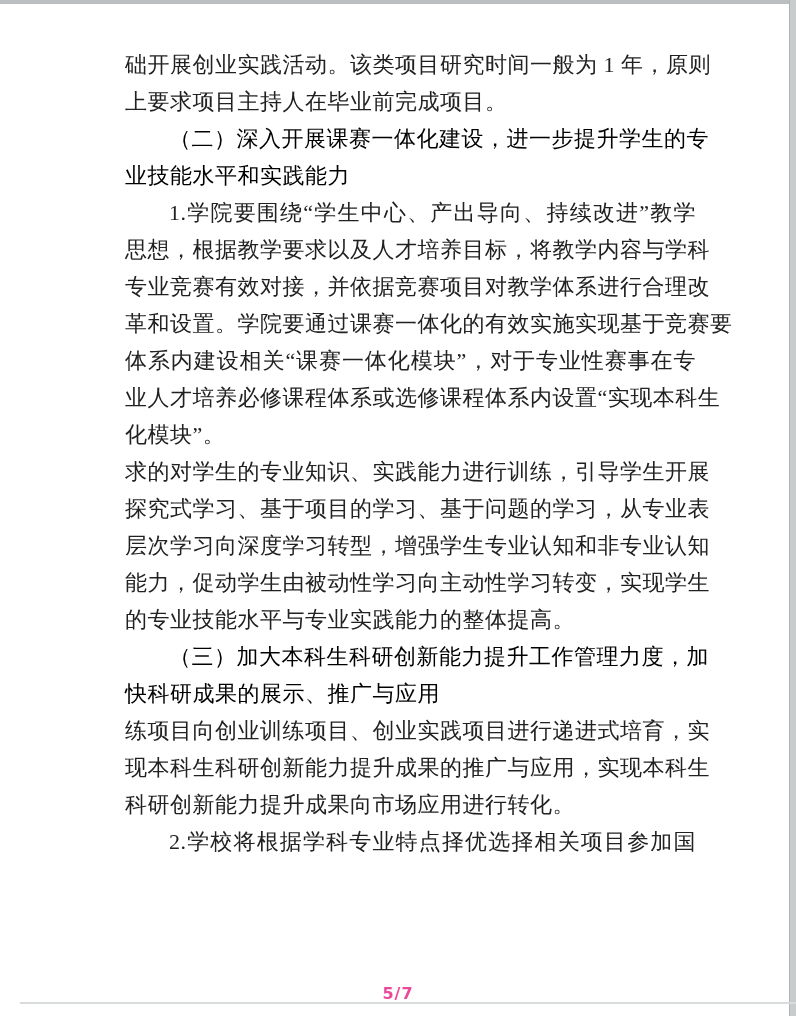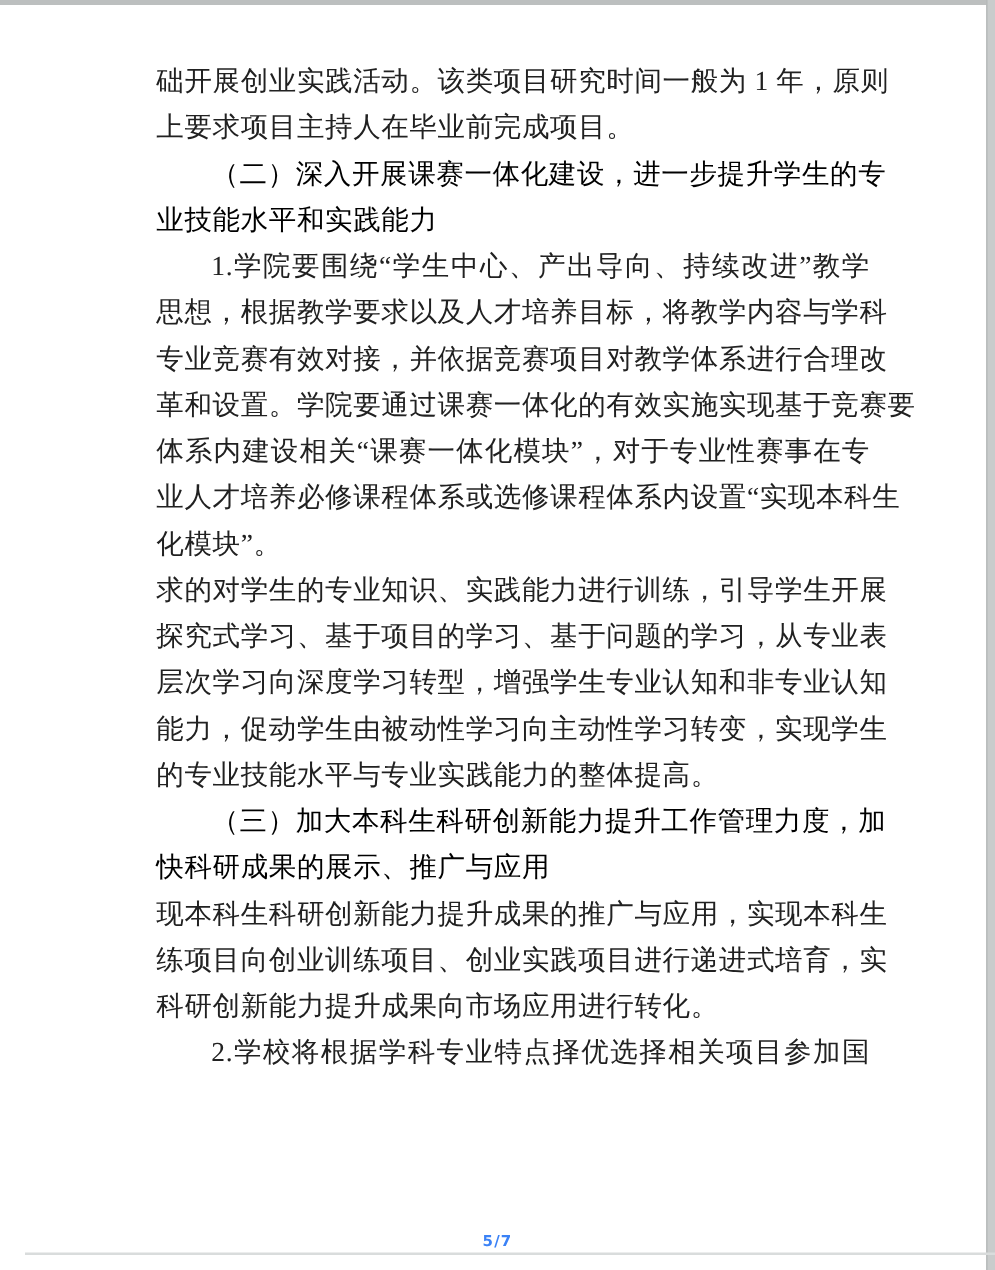--- a/index.html
+++ b/index.html
@@ -69,23 +69,23 @@
   .footer {
     position: absolute;
     top: 984px;
     left: 0;
     width: 796px;
     text-align: center;
   }
   .page-num {
     font-family: "DejaVu Sans", sans-serif;
     font-weight: 700;
-    font-size: 12px;
+    font-size: 16px;
     letter-spacing: 1px;
-    color: #3b82f6;
+    color: #ec4899;
   }
 </style>
 </head>
 <body>
 
 <div class="page">
 
   <div class="edge-top"></div>
   <div class="edge-right"></div>
   <div class="edge-bottom"></div>
@@ -102,22 +102,22 @@
     <div class="line">体系内建设相关“课赛一体化模块”，对于专业性赛事在专</div>
     <div class="line">业人才培养必修课程体系或选修课程体系内设置“实现本科生</div>
     <div class="line end">化模块”。</div>
     <div class="line">求的对学生的专业知识、实践能力进行训练，引导学生开展</div>
     <div class="line">探究式学习、基于项目的学习、基于问题的学习，从专业表</div>
     <div class="line">层次学习向深度学习转型，增强学生专业认知和非专业认知</div>
     <div class="line">能力，促动学生由被动性学习向主动性学习转变，实现学生</div>
     <div class="line end">的专业技能水平与专业实践能力的整体提高。</div>
     <div class="line b ind">（三）加大本科生科研创新能力提升工作管理力度，加</div>
     <div class="line b end">快科研成果的展示、推广与应用</div>
+    <div class="line">练项目向创业训练项目、创业实践项目进行递进式培育，实</div>
     <div class="line">现本科生科研创新能力提升成果的推广与应用，实现本科生</div>
-    <div class="line">练项目向创业训练项目、创业实践项目进行递进式培育，实</div>
     <div class="line end">科研创新能力提升成果向市场应用进行转化。</div>
     <div class="line ind">2.学校将根据学科专业特点择优选择相关项目参加国</div>
   </div>
 
   <div class="footer">
     <span class="page-num">5/7</span>
   </div>
 
 </div>
 

